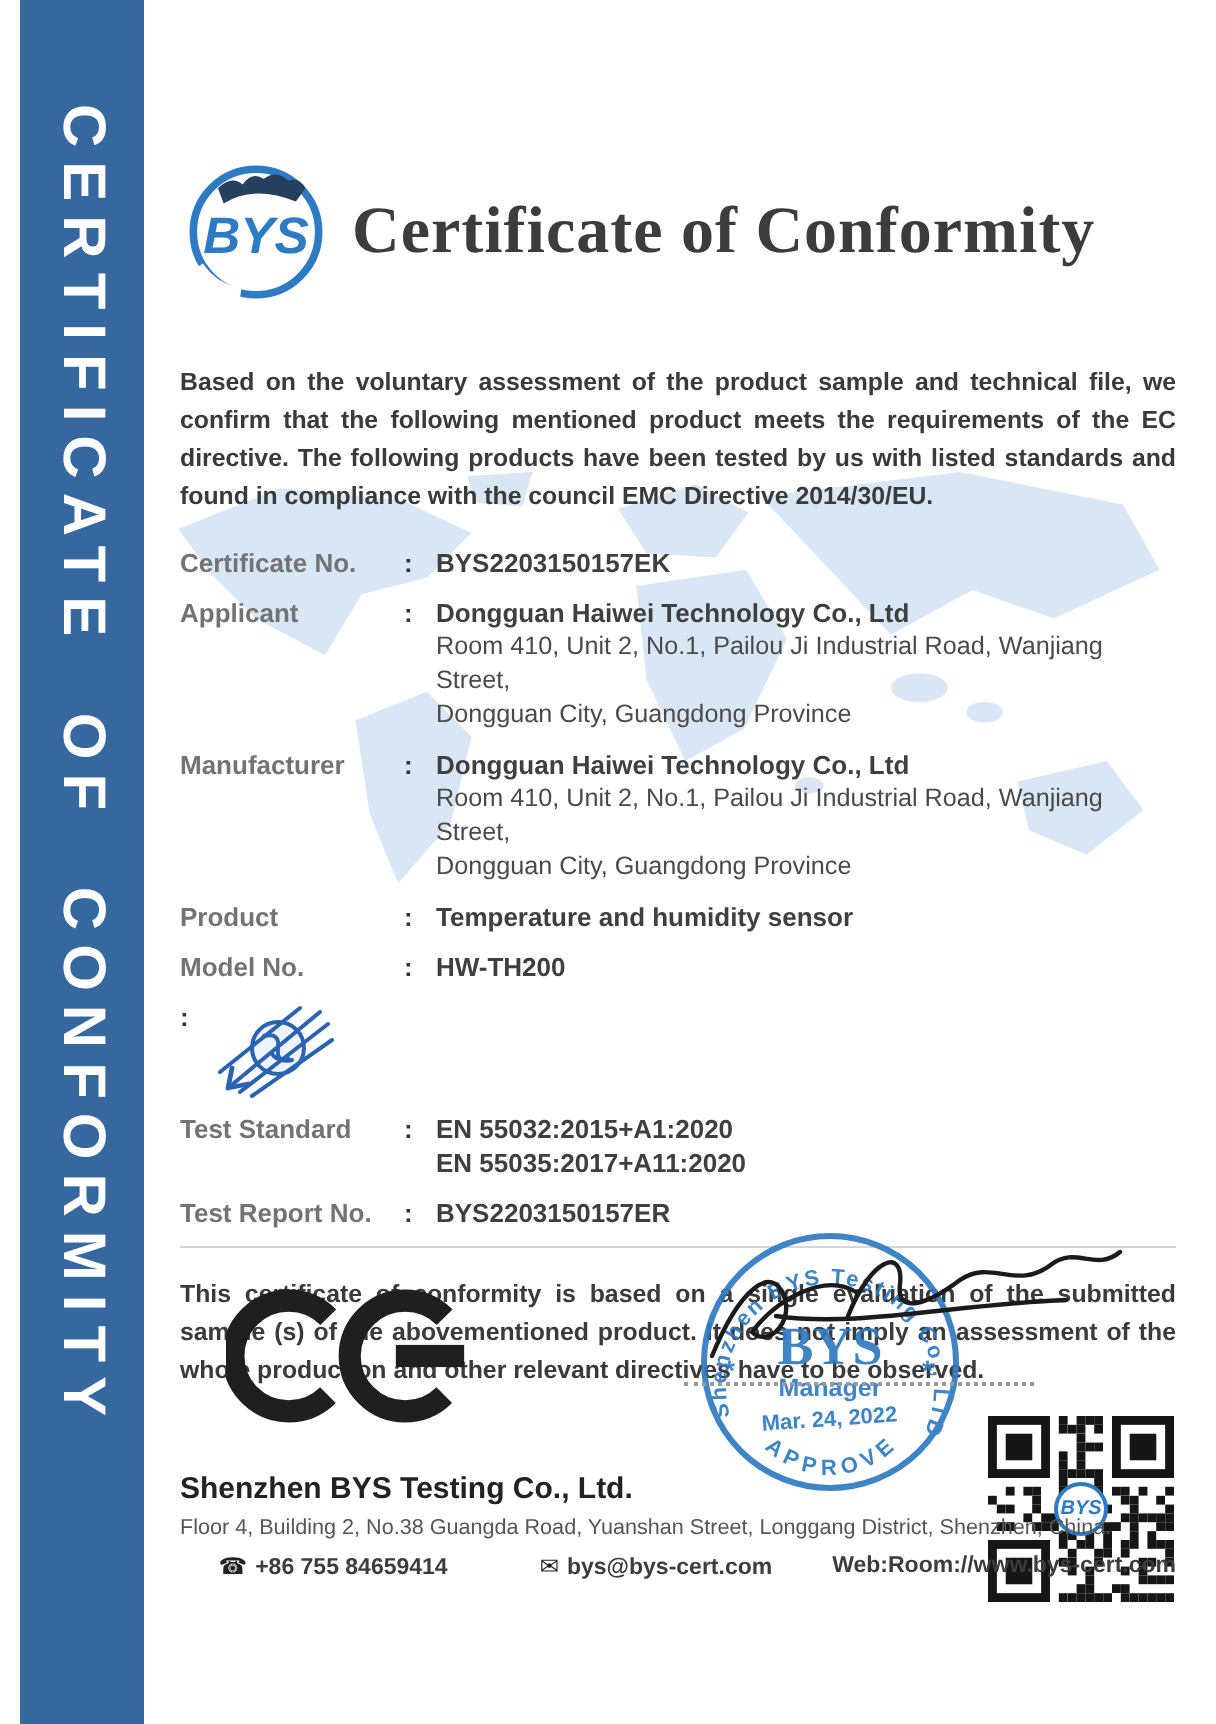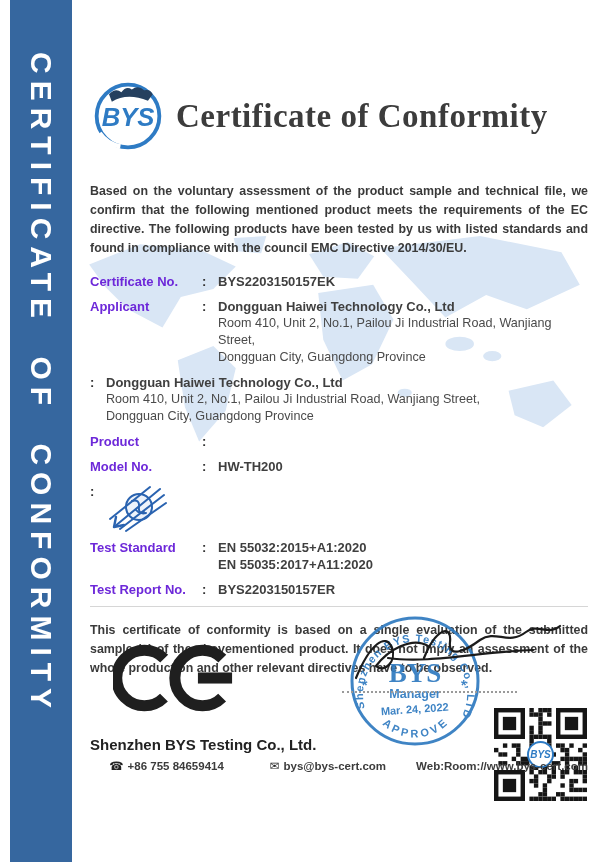--- a/index.html
+++ b/index.html
@@ -16,21 +16,21 @@
   .map-wm{position:absolute;left:-12px;top:236px;width:515px;height:285px;z-index:0;pointer-events:none;}
   .content{position:relative;z-index:1;}
   .header{display:flex;align-items:center;margin-top:78px;height:76px;}
   .logo{width:76px;height:76px;flex:0 0 auto;}
   .title{font-family:"Liberation Serif","DejaVu Serif",serif;font-weight:700;font-size:33px;
          color:#3c3c3c;margin-left:10px;letter-spacing:0.5px;white-space:nowrap;}
   .intro{margin-top:28px;font-size:12.4px;line-height:19px;font-weight:700;color:#3a3a3a;
          text-align:justify;}
   .details{margin-top:15px;font-size:13px;line-height:17px;}
   .row{display:flex;margin-bottom:8px;}
-  .lbl{width:112px;font-weight:700;color:#6d28d9;flex:0 0 auto;}
+  .lbl{width:112px;font-weight:700;color:#737373;flex:0 0 auto;}
   .colon{width:16px;font-weight:700;color:#333;flex:0 0 auto;}
   .val{font-weight:700;color:#3f3f3f;}
   .addr{font-weight:400;color:#4a4a4a;font-size:12.6px;}
   .tm-row{margin-bottom:2px;}
   .divider{border-top:1px solid #d6d6d6;margin-top:8px;}
   .disclaimer{margin-top:14px;font-size:12.4px;line-height:19px;font-weight:700;color:#3a3a3a;
          text-align:justify;}
   .ce{position:absolute;left:23px;top:636px;z-index:2;}
   .stamp{position:absolute;left:258px;top:614px;width:134px;height:134px;z-index:2;opacity:.92;}
   .dotline{position:absolute;left:252px;top:691px;width:175px;border-top:2px dotted #9a9a9a;z-index:3;}
@@ -99,31 +99,33 @@
           <div class="lbl">Applicant</div>
           <div class="colon">:</div>
           <div class="val">
             <div>Dongguan Haiwei Technology Co., Ltd</div>
             <div class="addr">Room 410, Unit 2, No.1, Pailou Ji Industrial Road, Wanjiang Street,</div>
             <div class="addr">Dongguan City, Guangdong Province</div>
           </div>
         </div>
 
         <div class="row">
+          <div class="lbl">Manufacturer</div>
           <div class="colon">:</div>
           <div class="val">
             <div>Dongguan Haiwei Technology Co., Ltd</div>
             <div class="addr">Room 410, Unit 2, No.1, Pailou Ji Industrial Road, Wanjiang Street,</div>
             <div class="addr">Dongguan City, Guangdong Province</div>
           </div>
         </div>
 
         <div class="row">
           <div class="lbl">Product</div>
           <div class="colon">:</div>
+          <div class="val">Temperature and humidity sensor</div>
         </div>
 
         <div class="row">
           <div class="lbl">Model No.</div>
           <div class="colon">:</div>
           <div class="val">HW-TH200</div>
         </div>
 
         <div class="row tm-row">
           <div class="colon">:</div>
@@ -335,20 +337,21 @@
           <rect x="70.85714285714286" y="8.857142857142858" width="13.285714285714286" height="13.285714285714286" fill="#161616"></rect>
           <rect x="0" y="62" width="31" height="31" fill="#161616"></rect>
           <rect x="4.428571428571429" y="66.42857142857143" width="22.142857142857146" height="22.142857142857146" fill="#fff"></rect>
           <rect x="8.857142857142858" y="70.85714285714286" width="13.285714285714286" height="13.285714285714286" fill="#161616"></rect>
         </svg>
       <div class="qr-logo">BYS</div>
     </div>
 
     <div class="footer">
       <div class="f-company">Shenzhen BYS Testing Co., Ltd.</div>
+      <div class="f-address">Floor 4, Building 2, No.38 Guangda Road, Yuanshan Street, Longgang District, Shenzhen, China.</div>
       <div class="f-contacts">
         <span class="f-phone"><span class="f-icon">☎</span><span>+86 755 84659414</span></span>
         <span class="f-email"><span class="f-icon">✉</span><span>bys@bys-cert.com</span></span>
         <span class="f-web">Web:Room://www.bys-cert.com</span>
       </div>
     </div>
 
   </div>
 </div>
 

